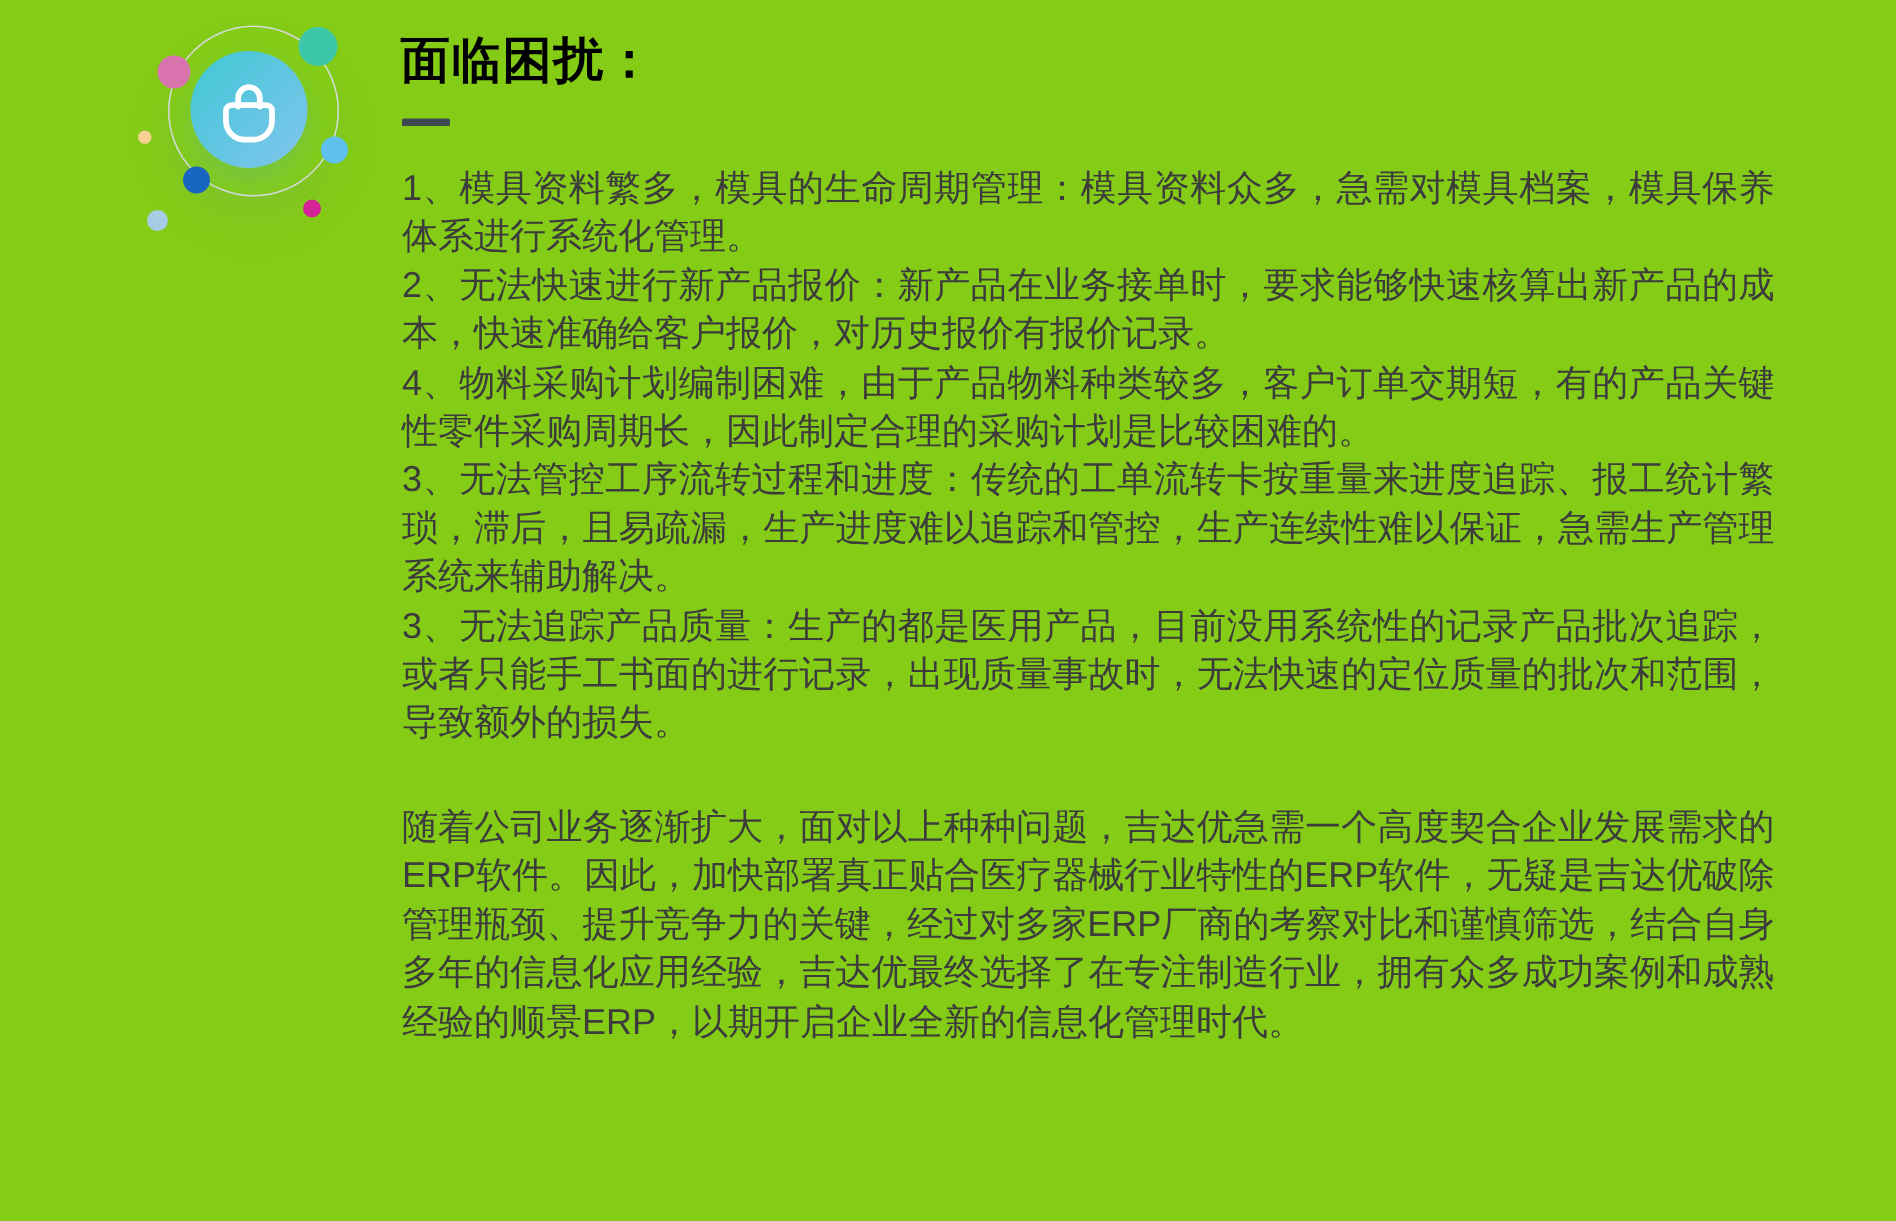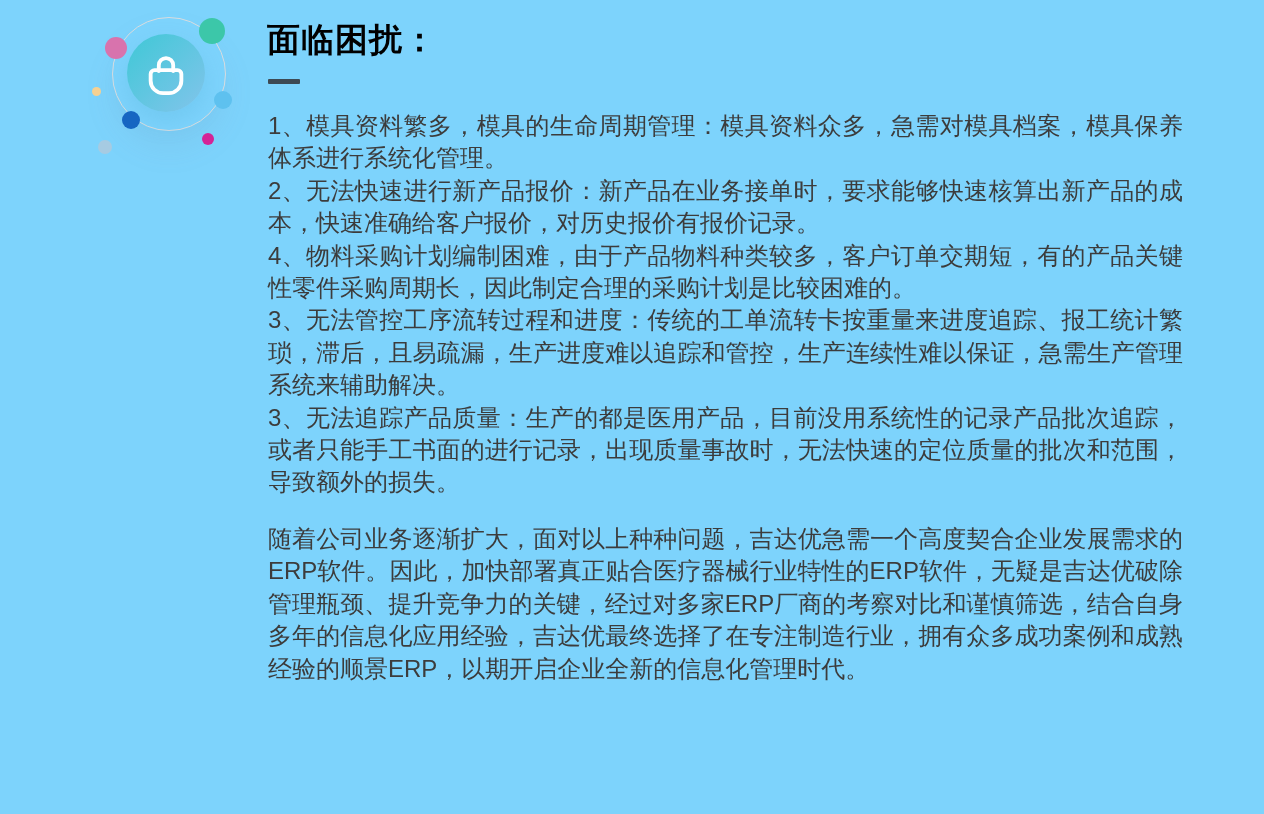--- a/index.html
+++ b/index.html
@@ -2,21 +2,21 @@
 <html><head>
 <meta charset="utf-8">
 <style>
   * { margin: 0; padding: 0; box-sizing: border-box; }
   html, body { background: #ffffff; }
   body {
     font-family: "Liberation Sans", "DejaVu Sans", sans-serif;
     width: 1264px; height: 814px;
     position: relative; overflow: hidden;
   }
-  .page { position: absolute; inset: 0; background: #7dd3fc; padding-left: 28px; }
+  .page { position: absolute; inset: 0; background: #84cc16; padding-left: 28px; }
 
   
   .icon-layer { position: absolute; inset: 0; pointer-events: none; }
   .orbit-ring {
     position: absolute; left: 112px; top: 17px;
     width: 114px; height: 114px; border-radius: 50%;
     border: 1px solid #d8dcdf;
     box-shadow: 0 18px 30px rgba(120,140,160,0.10);
   }
   .badge-circle {
@@ -38,21 +38,21 @@
   .divider {
     position: absolute; left: 268px; top: 79px;
     width: 32px; height: 5px; border-radius: 1px;
   }
   .body {
     position: absolute; left: 268px; top: 110px; width: 915px;
     font-size: 24px; line-height: 32.4px; color: #3c3c3c;
     text-align: justify;
   }
   .body p { margin: 0; }
-  .body p.closing { margin-top: 24px; }
+  .body p.closing { margin-top: 37px; }
 </style>
 </head>
 <body>
 
 <div class="page">
 
   <div class="icon-layer">
     <div class="orbit-ring" style="border-color: rgb(216, 220, 223);"></div>
     <div class="badge-circle" style="background: linear-gradient(135deg, rgb(63, 200, 214), rgb(130, 196, 235));">
       <svg width="44" height="48" viewBox="0 0 44 50" fill="none" stroke="#ffffff" stroke-width="4" stroke-linecap="round" stroke-linejoin="round">

